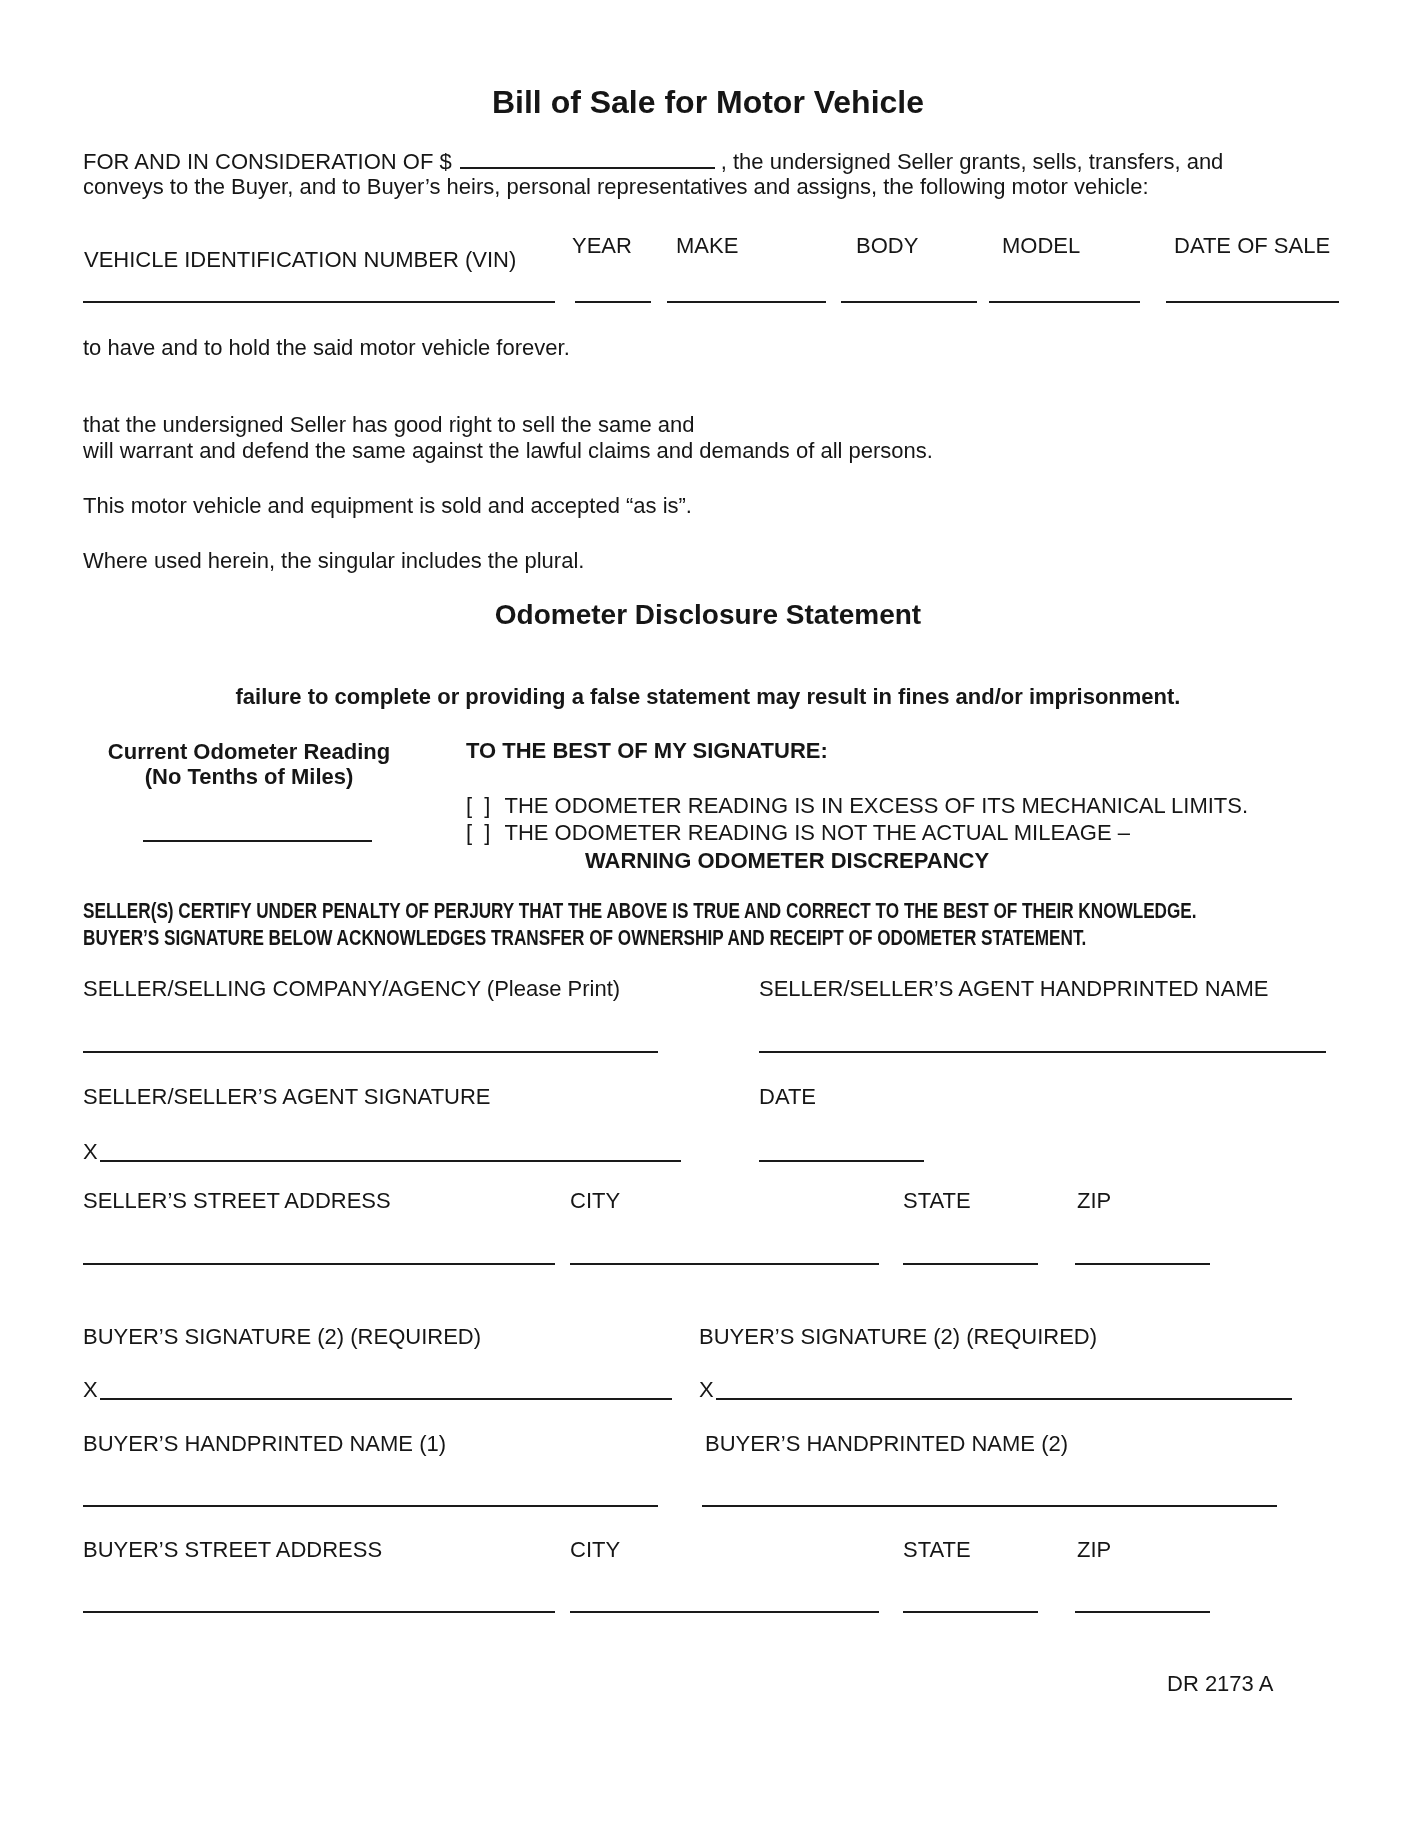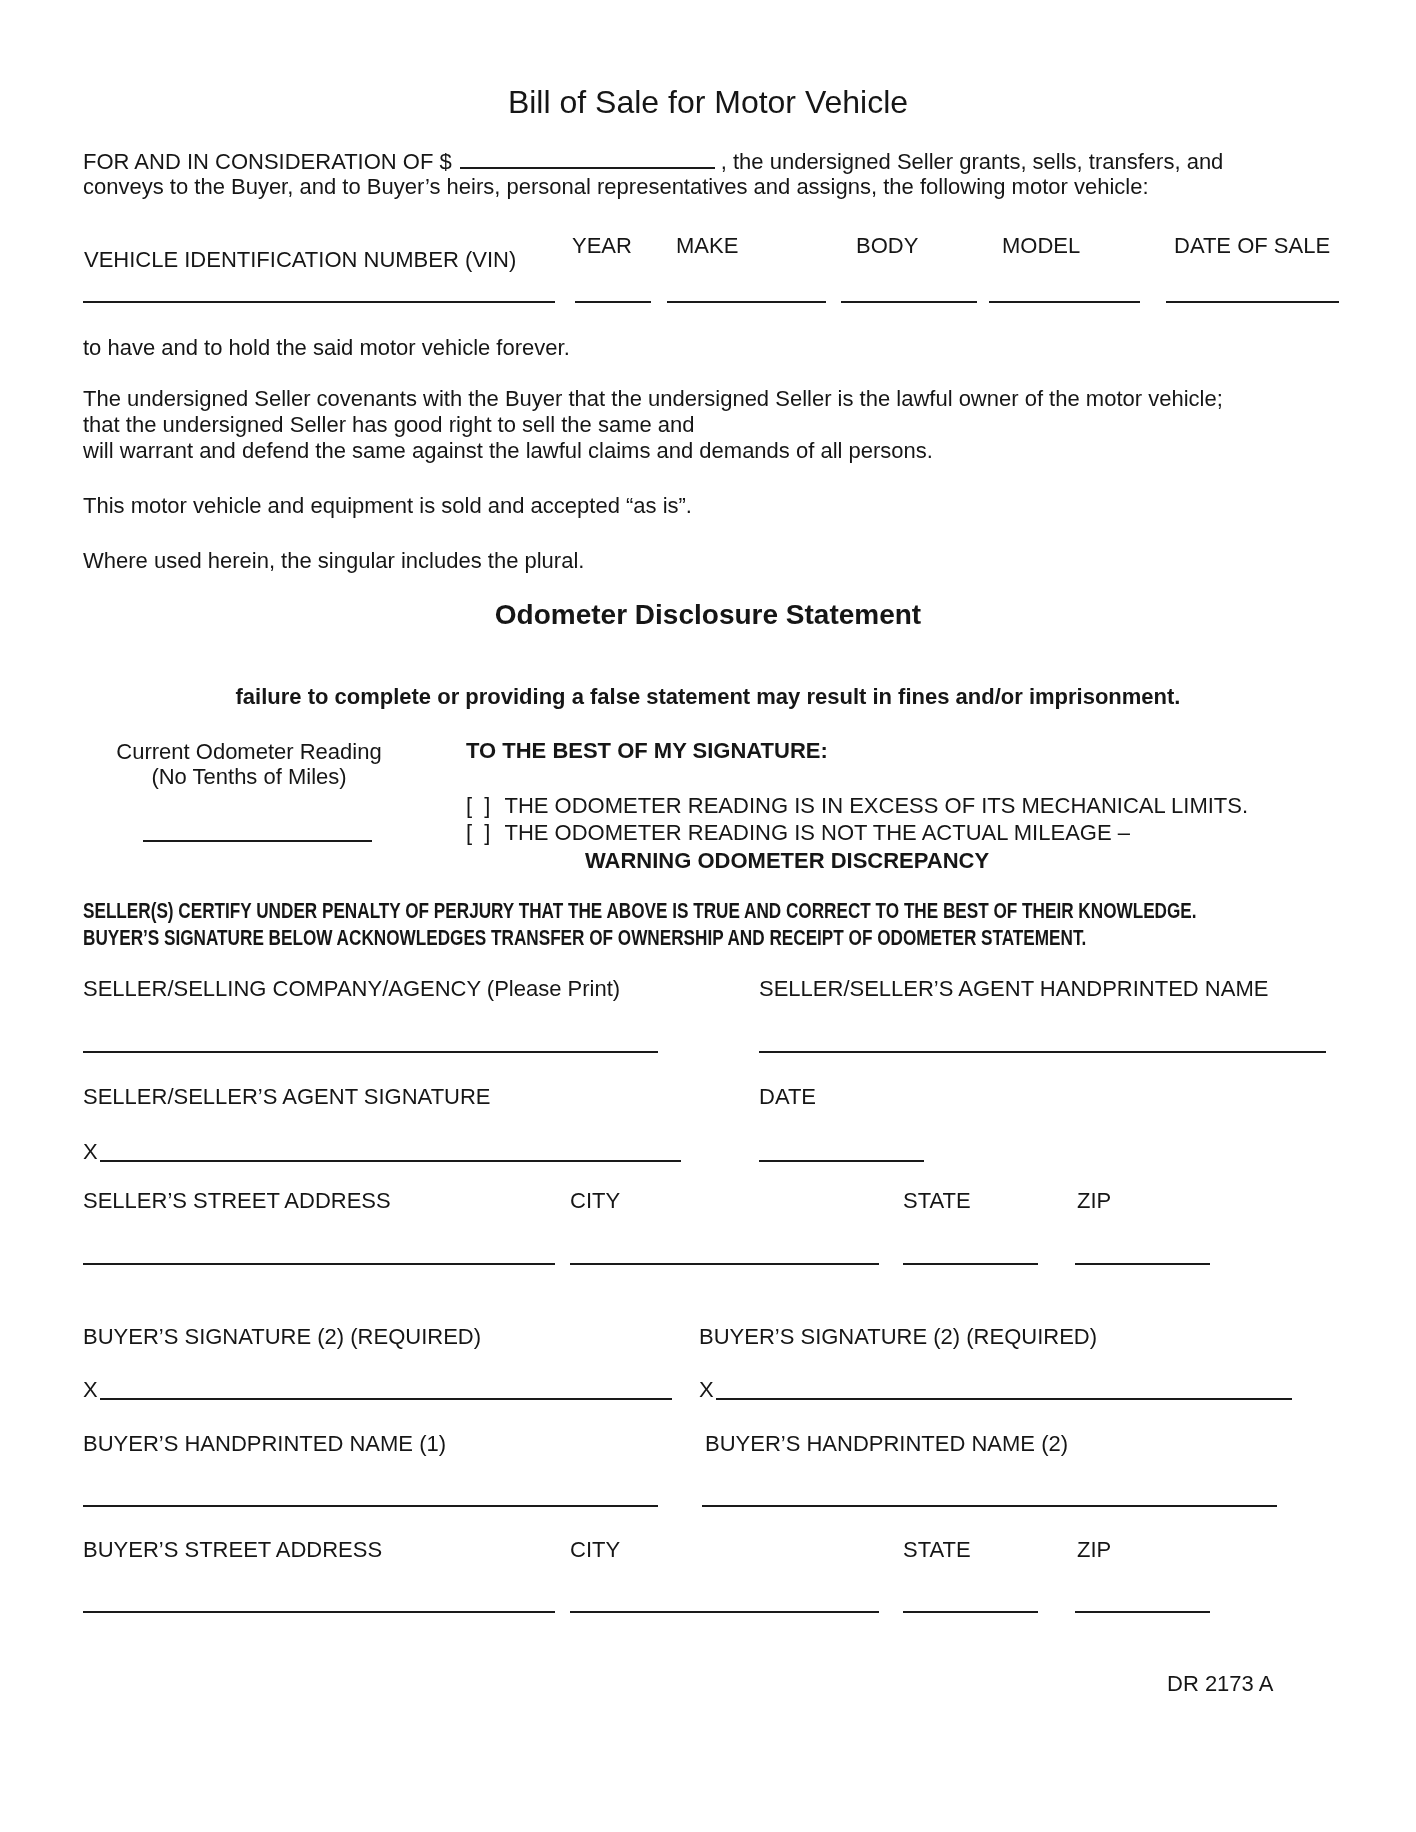--- a/index.html
+++ b/index.html
@@ -5,34 +5,34 @@
   html,body { margin:0; padding:0; background:#e8e8e8; }
   .page {
     position:relative; width:1416px; height:1832px; margin:0 auto;
     background:#ffffff; overflow:hidden;
     font-family:"Liberation Sans","DejaVu Sans",sans-serif; color:#161616;
   }
   .abs { position:absolute; }
   .lbl { font-size:22px; line-height:25px; white-space:nowrap; }
   .b { font-weight:bold; }
   .centered { left:0; width:1416px; text-align:center; }
-  .title { font-size:32px; line-height:36px; font-weight:normal; }
+  .title { font-size:32px; line-height:36px; font-weight:bold; }
   .heading { font-size:28px; line-height:34px; font-weight:bold; }
   .rule { border-top:2px solid #1a1a1a; height:0; }
   .blank-amount {
     display:inline-block; width:255px; height:20px;
     border-bottom:2px solid #1a1a1a; margin:0 6px 0 8px;
   }
   .condensed { transform:scaleX(0.78); transform-origin:0 50%; }
   .cbx { white-space:pre; margin-right:14px; }
   .mono {
     font-family:"Liberation Mono","DejaVu Sans Mono",monospace;
     font-size:60px; line-height:64px; white-space:nowrap;
   }
-  .odo-left { width:330px; text-align:center; }
+  .odo-left { width:330px; text-align:center;font-weight:bold; }
 </style>
 </head>
 <body>
 
 <div class="page">
 
   <div class="abs centered title" style="top:84px">Bill of Sale for Motor Vehicle</div>
 
   <div class="abs lbl" style="top:147px; left:83px">
     <span>FOR AND IN CONSIDERATION OF $</span><span class="blank-amount"></span><span>, the undersigned Seller grants, sells, transfers, and</span>
@@ -50,21 +50,21 @@
   <div class="abs rule" style="top:301px; left:83px;  width:472px"></div>
   <div class="abs rule" style="top:301px; left:575px; width:76px"></div>
   <div class="abs rule" style="top:301px; left:667px; width:159px"></div>
   <div class="abs rule" style="top:301px; left:841px; width:136px"></div>
   <div class="abs rule" style="top:301px; left:989px; width:151px"></div>
   <div class="abs rule" style="top:301px; left:1166px;width:173px"></div>
 
   <div class="abs lbl" style="top:335px; left:83px">to have and to hold the said motor vehicle forever.</div>
 
   <div class="abs lbl" style="top:386px; left:83px; line-height:26px">
-    <span>The undersigned Seller covenants with the Buyer that the undersigned Seller is the lawful owner of the motor vehicle;</span><br>
+    <br>
     <span>that the undersigned Seller has good right to sell the same and</span><br>
     <span>will warrant and defend the same against the lawful claims and demands of all persons.</span>
   </div>
 
   <div class="abs lbl" style="top:493px; left:83px">This motor vehicle and equipment is sold and accepted “as is”.</div>
 
   <div class="abs lbl" style="top:548px; left:83px">Where used herein, the singular includes the plural.</div>
 
   <div class="abs centered heading" style="top:598px">Odometer Disclosure Statement</div>
 

